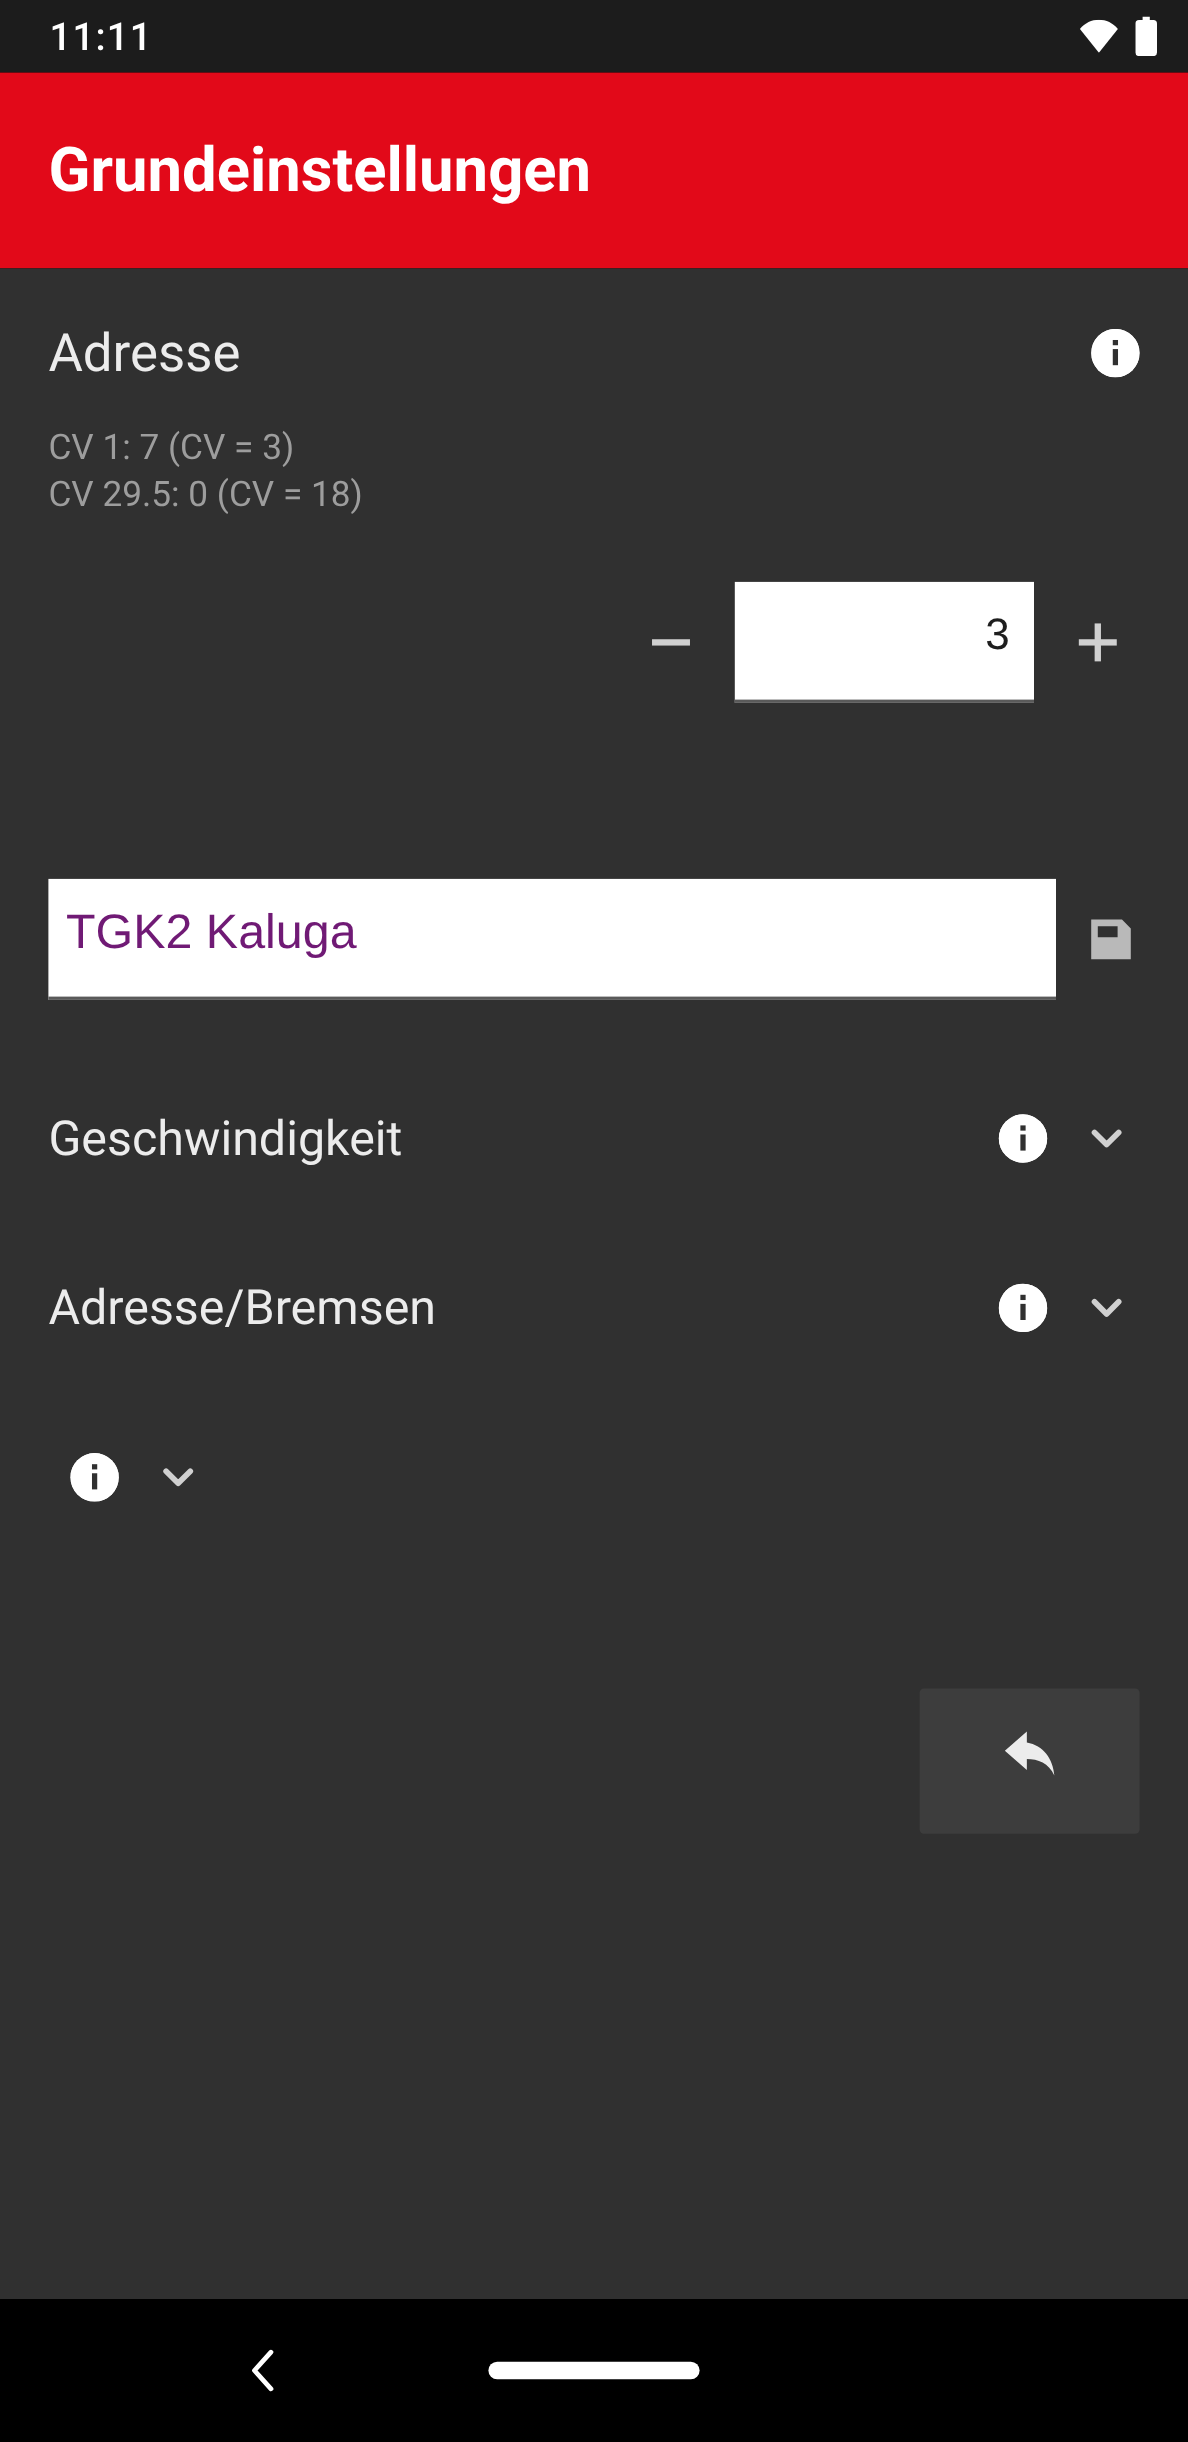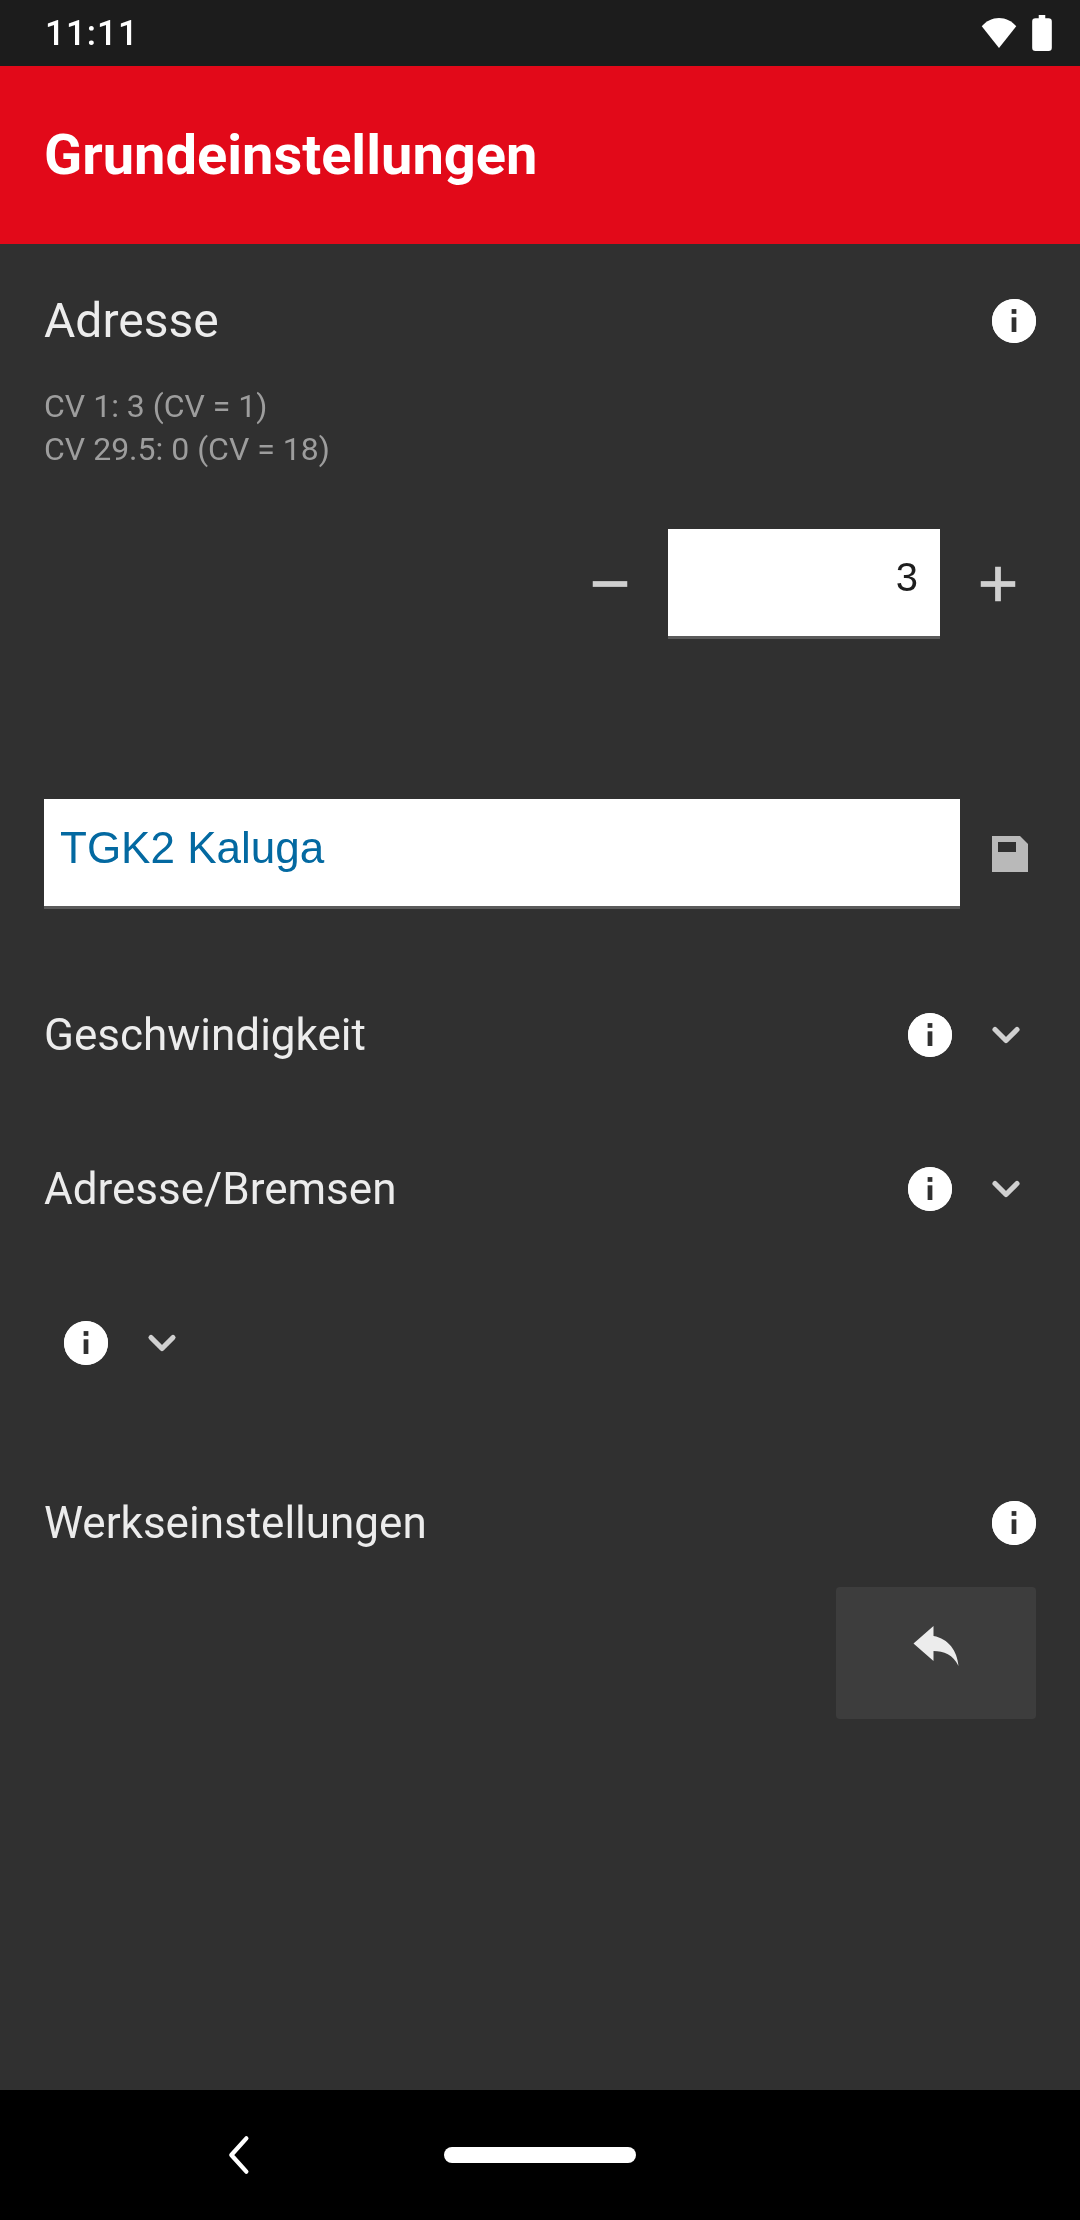--- a/index.html
+++ b/index.html
@@ -129,21 +129,21 @@
     align-items: center;
     gap: 24px;
     margin-top: 82px;
   }
   .text-input {
     flex: 1 1 auto;
     height: 110px;
     background: #fff;
     border: none;
     border-bottom: 3px solid #5a5a5a;
-    color: #0369a1;
+    color: #701a75;
     font-size: 44px;
     padding: 0 0 10px 16px;
   }
   .save-btn {
     width: 52px;
     height: 60px;
     color: #b9b9b9;
     display: flex;
     align-items: center;
     justify-content: center;
@@ -240,21 +240,21 @@
       <div class="section-header">
         <div class="section-title">Adresse</div>
         <div class="info-btn">
           <svg width="44" height="44" viewBox="0 0 24 24">
               <circle cx="12" cy="12" r="12" fill="#fff"></circle>
               <rect x="10.7" y="10" width="2.6" height="8" fill="#303030"></rect>
               <rect x="10.7" y="5.5" width="2.6" height="2.6" fill="#303030"></rect>
             </svg>
         </div>
       </div>
-      <div class="subtext"><span>CV 1: 3 (CV = 1)</span>
+      <div class="subtext"><span>CV 1: 7 (CV = 3)</span>
 <span>CV 29.5: 0 (CV = 18)</span></div>
 
       <div class="stepper-row">
         <div class="step-btn">
           <svg width="46" height="46" viewBox="0 0 24 24">
               <rect x="3" y="10.5" width="18" height="3" fill="#d0d0d0"></rect>
             </svg>
         </div>
         <input class="num-input" type="text" value="3" style="">
         <div class="step-btn">
@@ -324,30 +324,20 @@
         </div>
         <div class="chevron-btn">
           <svg width="44" height="44" viewBox="0 0 24 24">
               <path d="M6 9l6 6 6-6" stroke="#d0d0d0" stroke-width="2.8" fill="none" stroke-linecap="round" stroke-linejoin="round"></path>
             </svg>
         </div>
       </div>
     </div>
 
     <div class="factory-section">
-      <div class="section-header">
-        <div class="exp-title">Werkseinstellungen</div>
-        <div class="info-btn">
-          <svg width="44" height="44" viewBox="0 0 24 24">
-              <circle cx="12" cy="12" r="12" fill="#fff"></circle>
-              <rect x="10.7" y="10" width="2.6" height="8" fill="#303030"></rect>
-              <rect x="10.7" y="5.5" width="2.6" height="2.6" fill="#303030"></rect>
-            </svg>
-        </div>
-      </div>
       <div class="reset-row">
         <div class="reset-btn">
           <span>
             <svg width="60" height="52" viewBox="0 0 24 20">
                 <path d="M11 4V0L3 7l8 7v-4c4 0 8 1.5 10 6-0.5-6-4-11-10-12z" fill="#ececec"></path>
               </svg>
           </span>
         </div>
       </div>
     </div>

